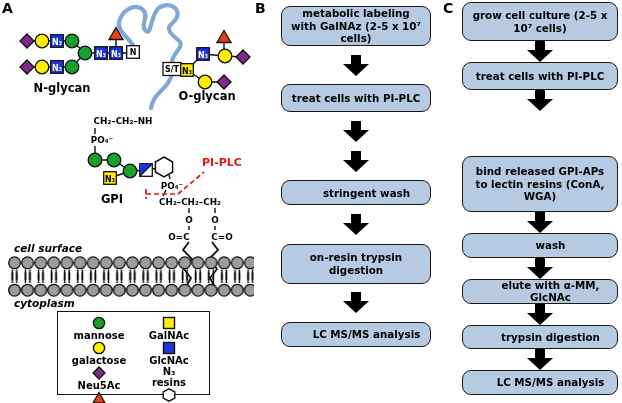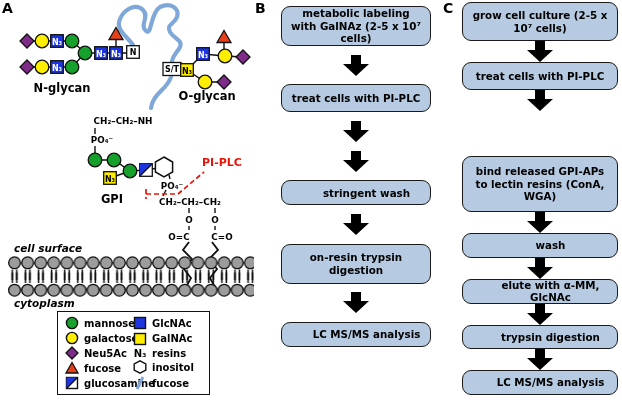--- a/index.html
+++ b/index.html
@@ -25,22 +25,22 @@
   .arrow .stem { position:absolute; left:8px; top:0; width:10px; height:10px; background:#000; }
   .arrow .head { position:absolute; left:0; top:9px; width:0; height:0;
     border-left:13px solid transparent; border-right:13px solid transparent;
     border-top:12px solid #000; }
   
   #legend { position:absolute; left:57px; top:311px; width:153px; height:84px;
     box-sizing:border-box; border:1.8px solid #111; background:#fff;
     display:flex; padding:4px 4px 4px 7px; }
   .lcol { display:flex; flex-direction:column; justify-content:space-between; }
   .lcol1 { width:68px; } .lcol2 { width:74px; }
-  .litem { display:flex; align-items:center; gap:5px; font-weight:bold;
-    font-size:10px; font-family:"DejaVu Sans","Liberation Sans",sans-serif; }
+  .litem { display:flex; align-items:center; font-weight:bold;
+    font-size:10px; font-family:"DejaVu Sans","Liberation Sans",sans-serif;flex-direction:column; }
   .lic { flex:0 0 auto; }
   .azsym { font-weight:bold; font-size:10px; width:14px; text-align:center; }
   
   #panelA { position:absolute; left:0; top:0; }
   text { font-family:"DejaVu Sans","Liberation Sans",sans-serif; }
   .chem  { font-weight:bold; font-size:8.8px; fill:#000; }
   .big   { font-weight:bold; font-size:11.5px; fill:#000; }
   .ital  { font-weight:bold; font-style:italic; font-size:10.5px; fill:#000; }
   .insq  { font-weight:bold; font-size:8px; }
   .red   { font-weight:bold; font-size:11px; fill:#e8150a; }
@@ -187,29 +187,29 @@
             <rect x="1.5" y="1.5" width="11" height="11" fill="#fff" stroke="#111" stroke-width="1.4"></rect>
             <polygon points="1.5,1.5 12.5,1.5 1.5,12.5" fill="#1d35e0"></polygon>
             <line x1="12.5" y1="1.5" x2="1.5" y2="12.5" stroke="#111" stroke-width="1.3"></line>
           </svg>
         <span>glucosamine</span>
       </div>
     </div>
     <div class="lcol lcol2">
       <div class="litem">
         <svg class="lic" width="14" height="14">
+            <rect x="1.5" y="1.5" width="11" height="11" fill="#ffee00" stroke="#111" stroke-width="1.4"></rect>
+          </svg>
+        <span>GalNAc</span>
+      </div>
+      <div class="litem">
+        <svg class="lic" width="14" height="14">
             <rect x="1.5" y="1.5" width="11" height="11" fill="#1d35e0" stroke="#111" stroke-width="1.4"></rect>
           </svg>
         <span>GlcNAc</span>
-      </div>
-      <div class="litem">
-        <svg class="lic" width="14" height="14">
-            <rect x="1.5" y="1.5" width="11" height="11" fill="#ffee00" stroke="#111" stroke-width="1.4"></rect>
-          </svg>
-        <span>GalNAc</span>
       </div>
       <div class="litem">
         <span class="azsym">N₃</span>
         <span>resins</span>
       </div>
       <div class="litem">
         <svg class="lic" width="14" height="14">
             <polygon points="7,0.8 12.8,4 12.8,10 7,13.2 1.2,10 1.2,4" fill="#fff" stroke="#111" stroke-width="1.4"></polygon>
           </svg>
         <span>inositol</span>

